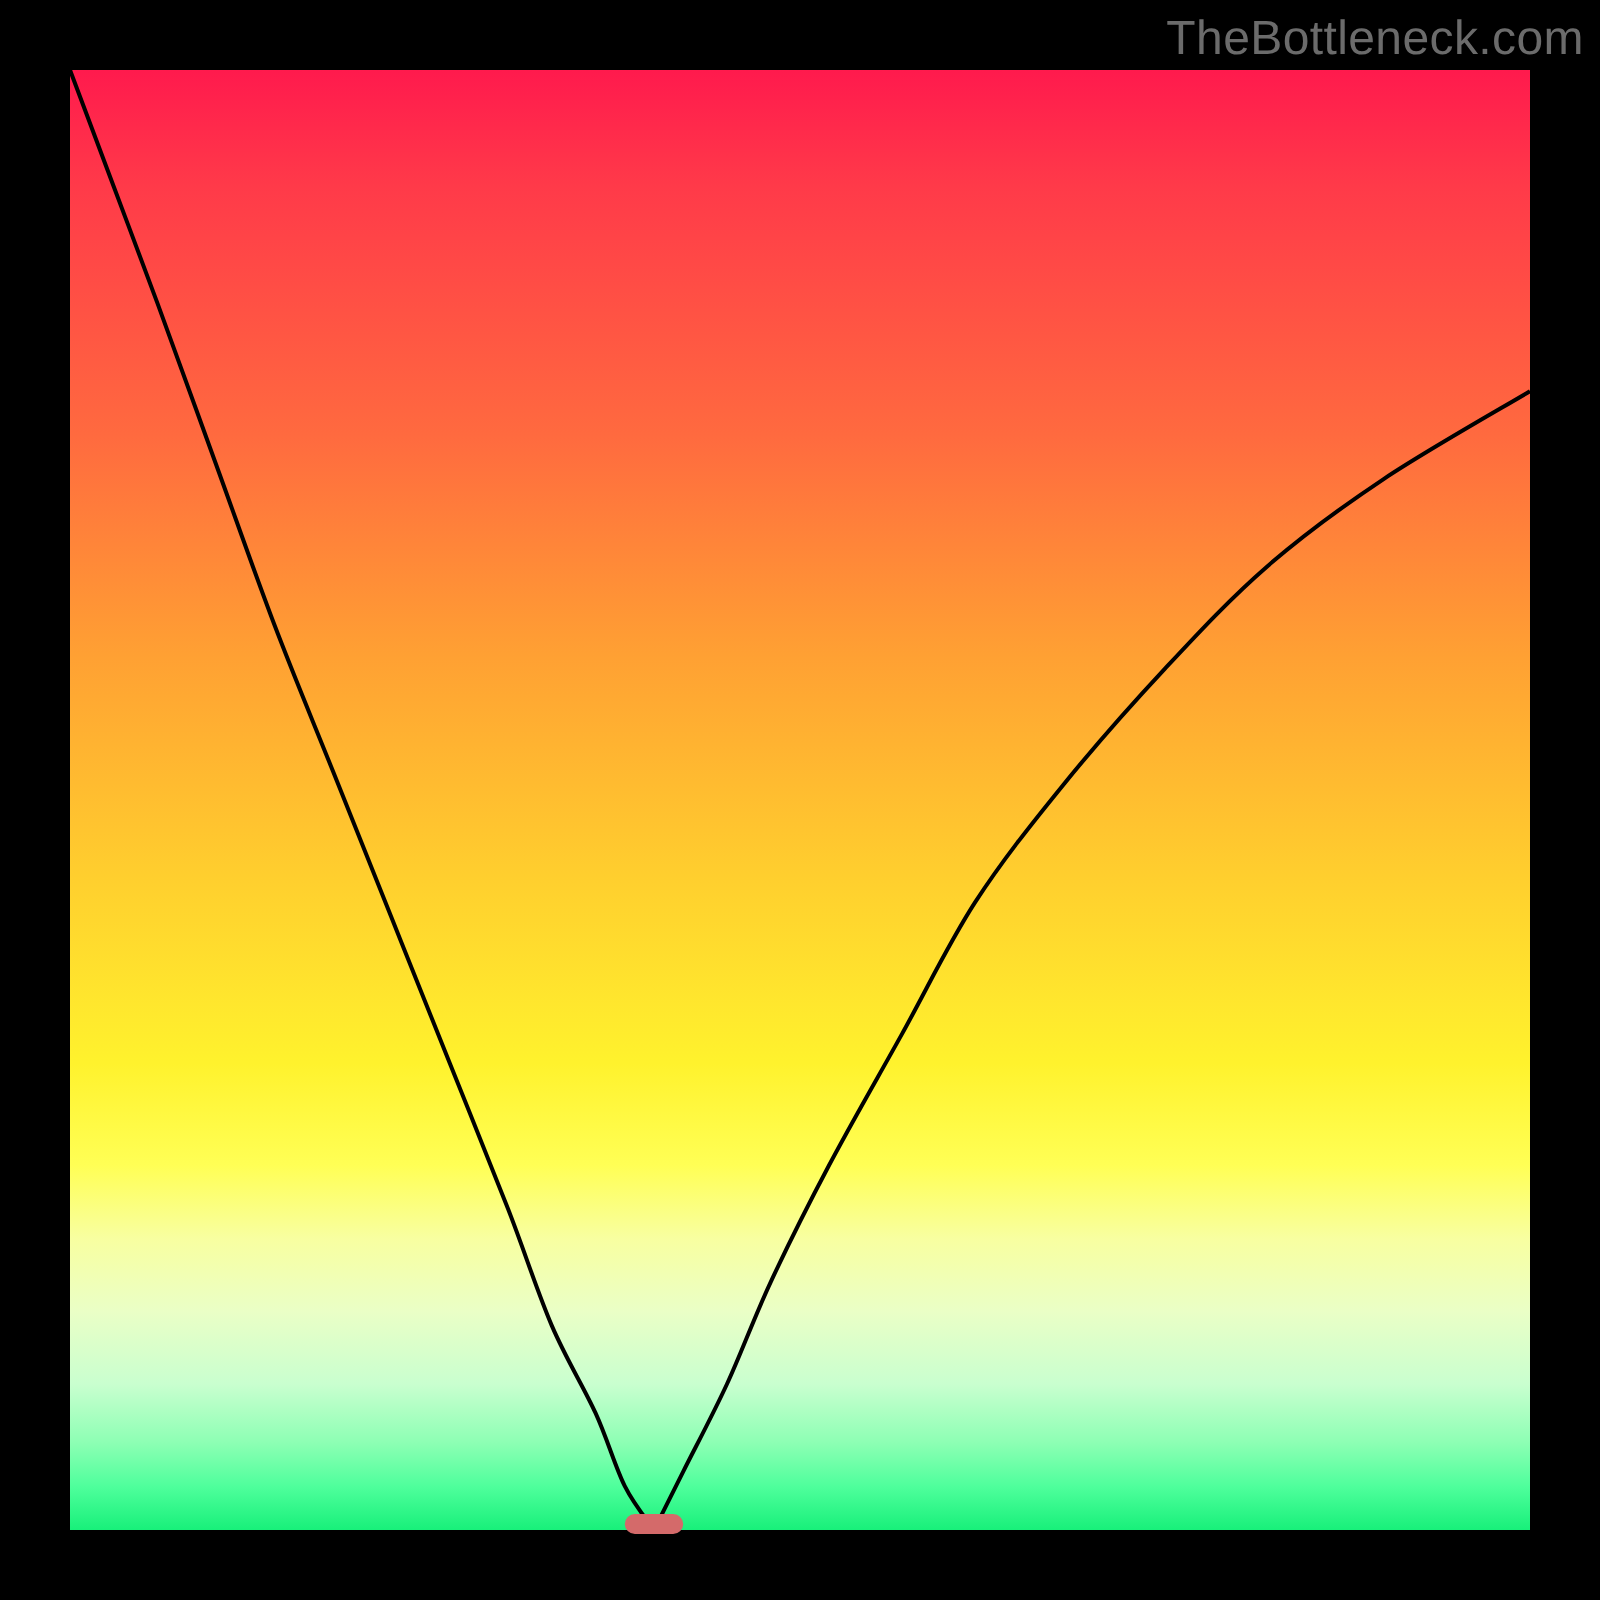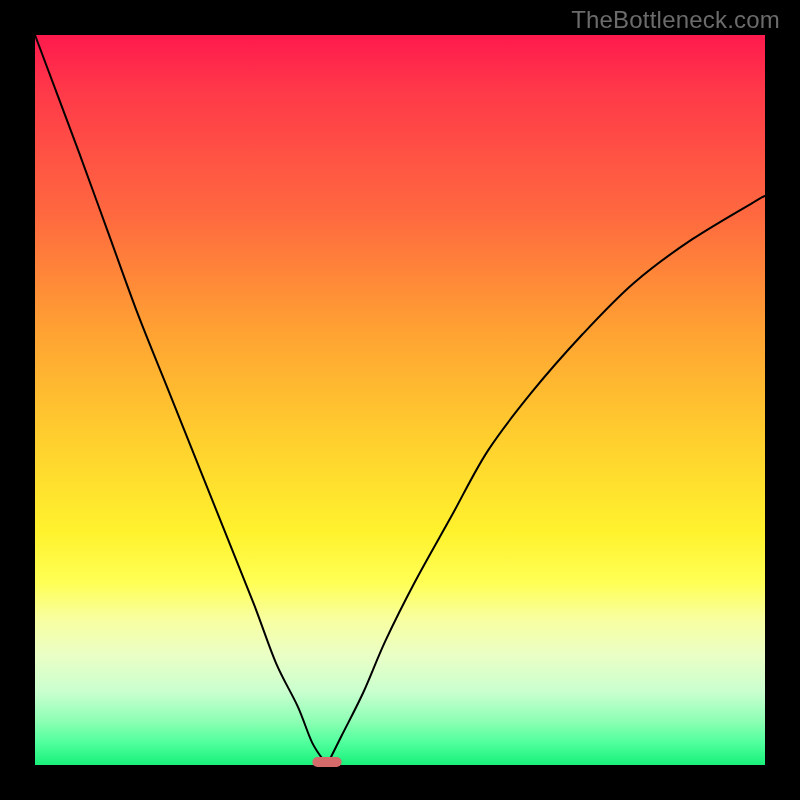--- a/index.html
+++ b/index.html
@@ -39,21 +39,21 @@
       #eaffc6 85%,
       #c9ffcf 90%,
       #8dffb4 94%,
       #4fff9c 97%,
       #18f07a 100%
     );
   }
   .watermark {
     position: absolute;
     top: 6px;
-    right: 20px;
+    right: 8px;
     color: #6b6b6b;
     font-size: 24px;
     font-weight: 500;
     letter-spacing: 0.2px;
     user-select: none;
   }
   svg.curve-layer {
     position: absolute;
     top: 0;
     left: 0;

